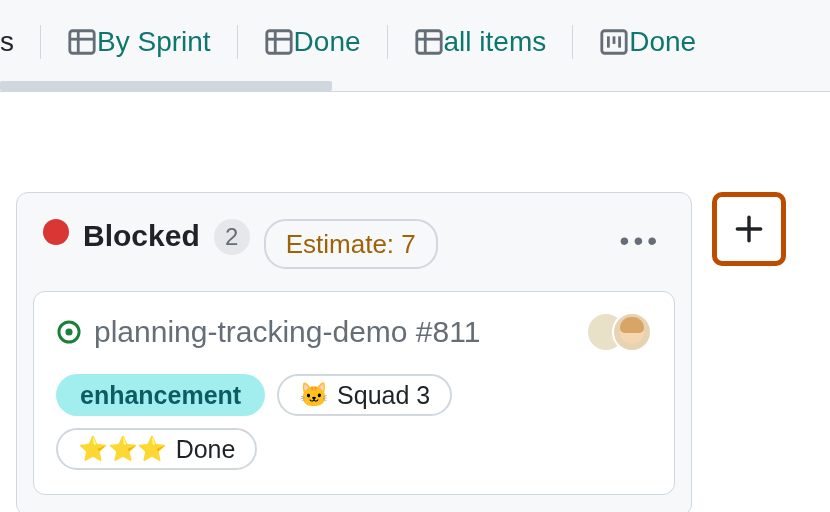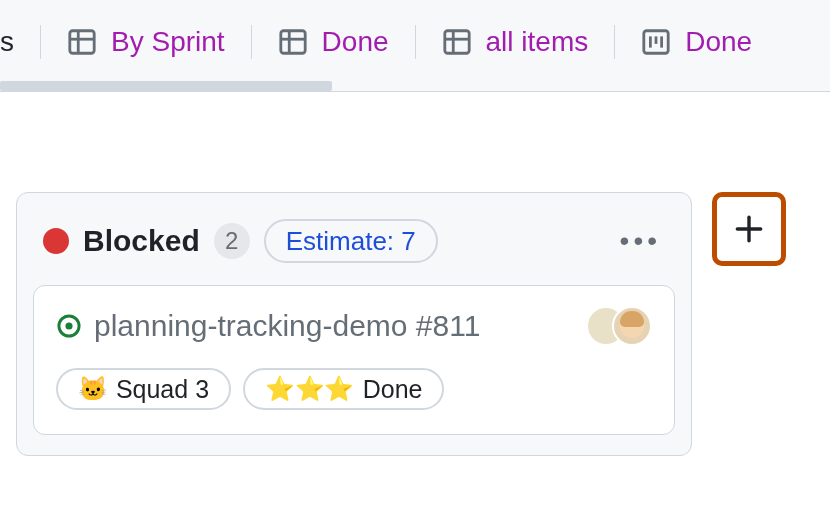--- a/index.html
+++ b/index.html
@@ -27,23 +27,22 @@
   }
   .tab-sep {
     width: 1px;
     height: 34px;
     background: #d0d7de;
     margin: 0 26px 0 26px;
   }
   .tab {
     display: flex;
     align-items: center;
-    gap: 14px;
     font-size: 28px;
-    color: #a21caf;
+    color: #0f766e;
     white-space: nowrap;
     cursor: pointer;
   }
   .tab svg { display: block; }
 
   .trunc-left {
     font-size: 28px;
     color: #1f2328;
     padding-left: 0;
     margin-right: 0;
@@ -70,21 +69,21 @@
     margin-left: 16px;
     width: 676px;
     background: #f6f8fa;
     border: 1px solid #d0d7de;
     border-radius: 12px;
     padding: 16px 16px 20px 16px;
   }
 
   .col-header {
     display: flex;
-    align-items: center;
+    align-items: flex-start;
     gap: 14px;
     padding: 10px 6px 22px 10px;
   }
   .status-dot {
     width: 26px; height: 26px;
     border-radius: 50%;
     background: #da3633;
     flex: 0 0 auto;
   }
   .col-title {
@@ -96,25 +95,25 @@
     min-width: 36px; height: 36px;
     border-radius: 18px;
     background: #e5e7ea;
     color: #656d76;
     font-size: 24px;
     font-weight: 500;
     display: flex; align-items: center; justify-content: center;
     padding: 0 10px;
   }
   .estimate-pill {
-    height: 44px;
+    height: 50px;
     border-radius: 22px;
     border: 2px solid #d0d7de;
     background: #ffffff00;
-    color: #1d4ed8;
+    color: #a16207;
     font-size: 26px;
     font-weight: 500;
     display: flex; align-items: center;
     padding: 0 20px;
   }
   .spacer { flex: 1; }
   .kebab {
     color: #656d76;
     font-size: 28px;
     letter-spacing: 4px;
@@ -309,20 +308,21 @@
           <div class="avatar"></div>
           <div class="avatar">
             <div class="face"></div>
               <div class="hair"></div>
           </div>
         </div>
       </div>
 
 
       <div class="labels">
+        <div class="label enhancement">enhancement</div>
         <div class="label outlined">
           <span class="emoji">🐱</span>
           <span>Squad 3</span>
         </div>
         <div class="label outlined">
           <span class="emoji">⭐⭐⭐</span>
           <span>Done</span>
         </div>
       </div>
     </div>

